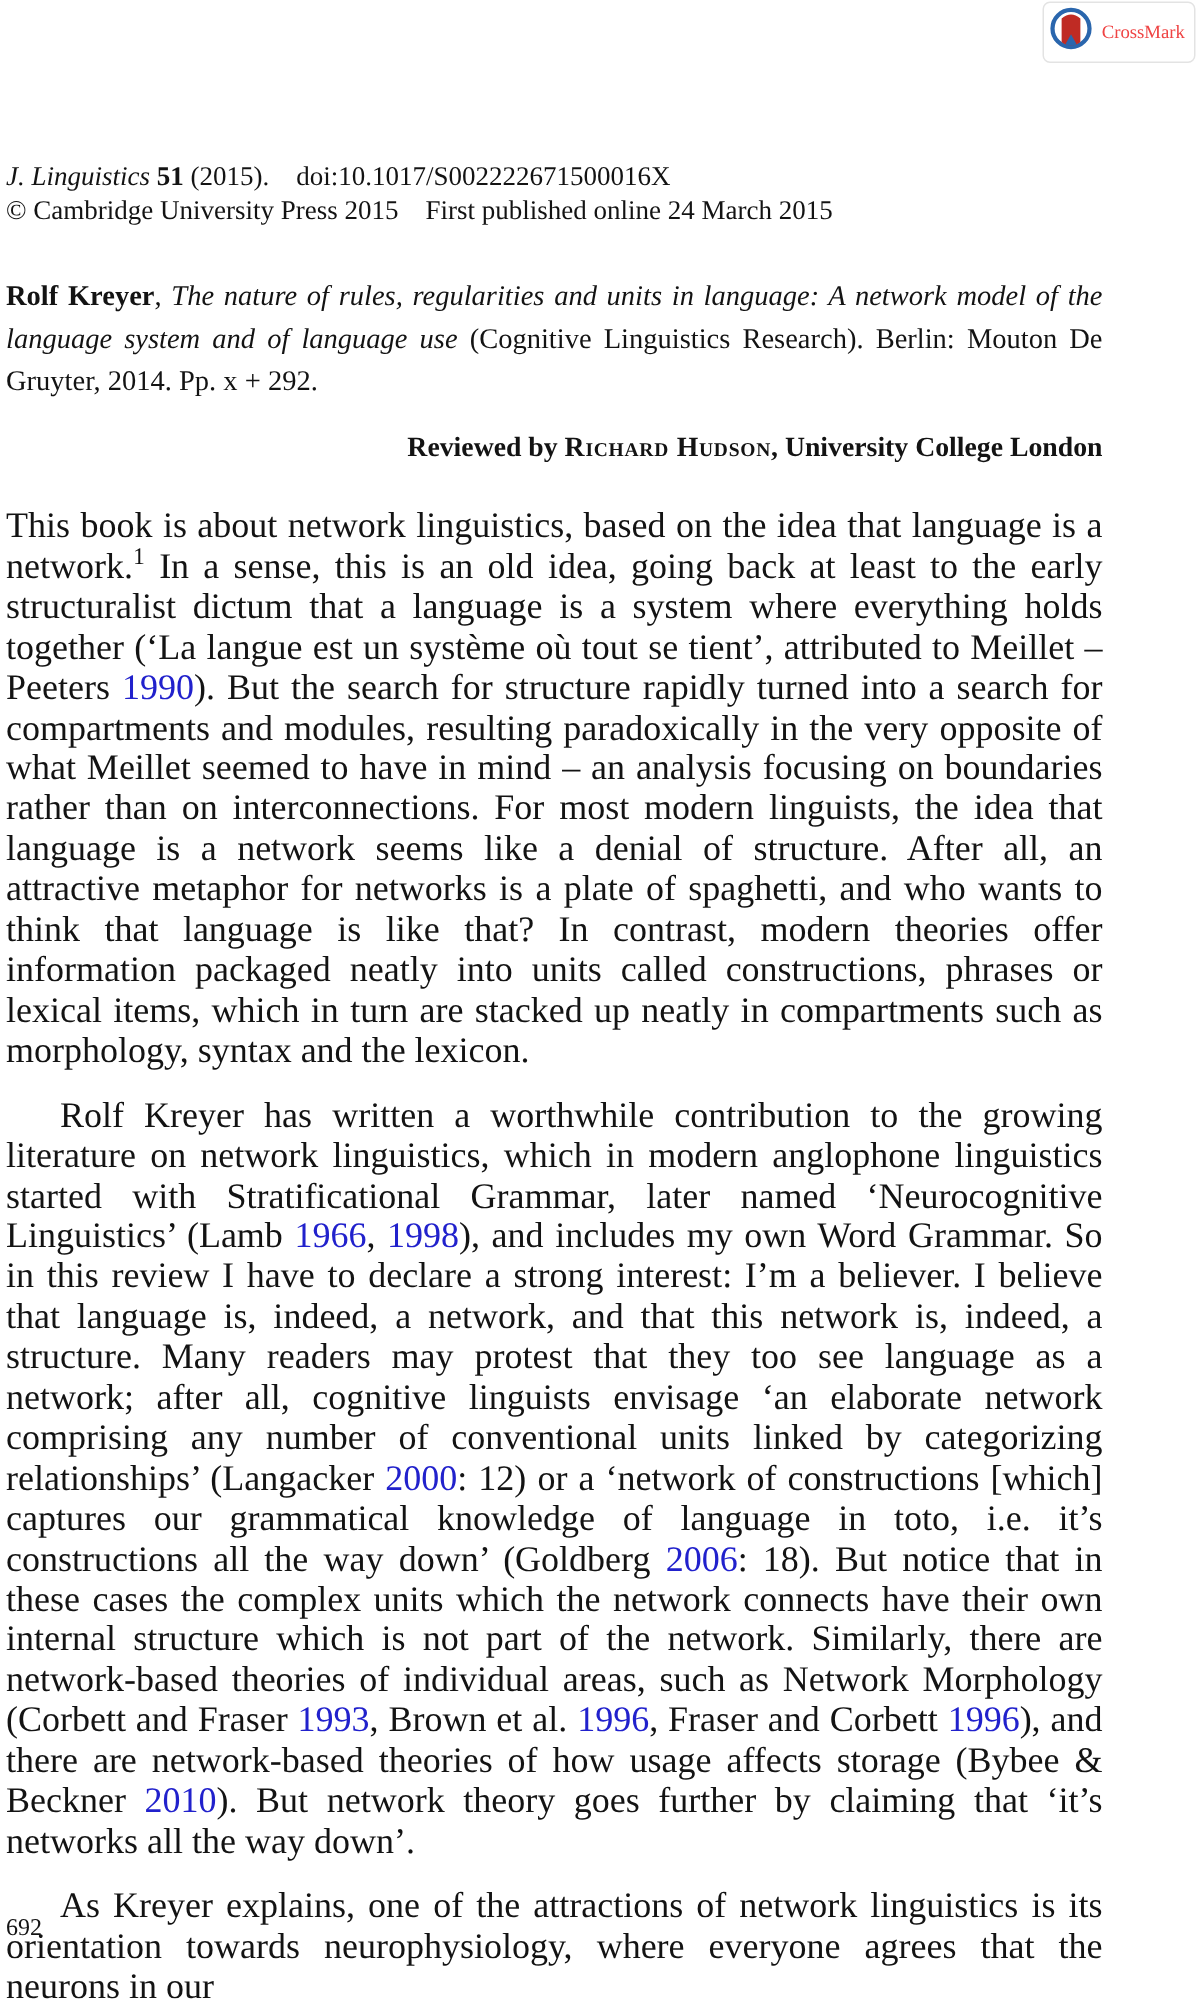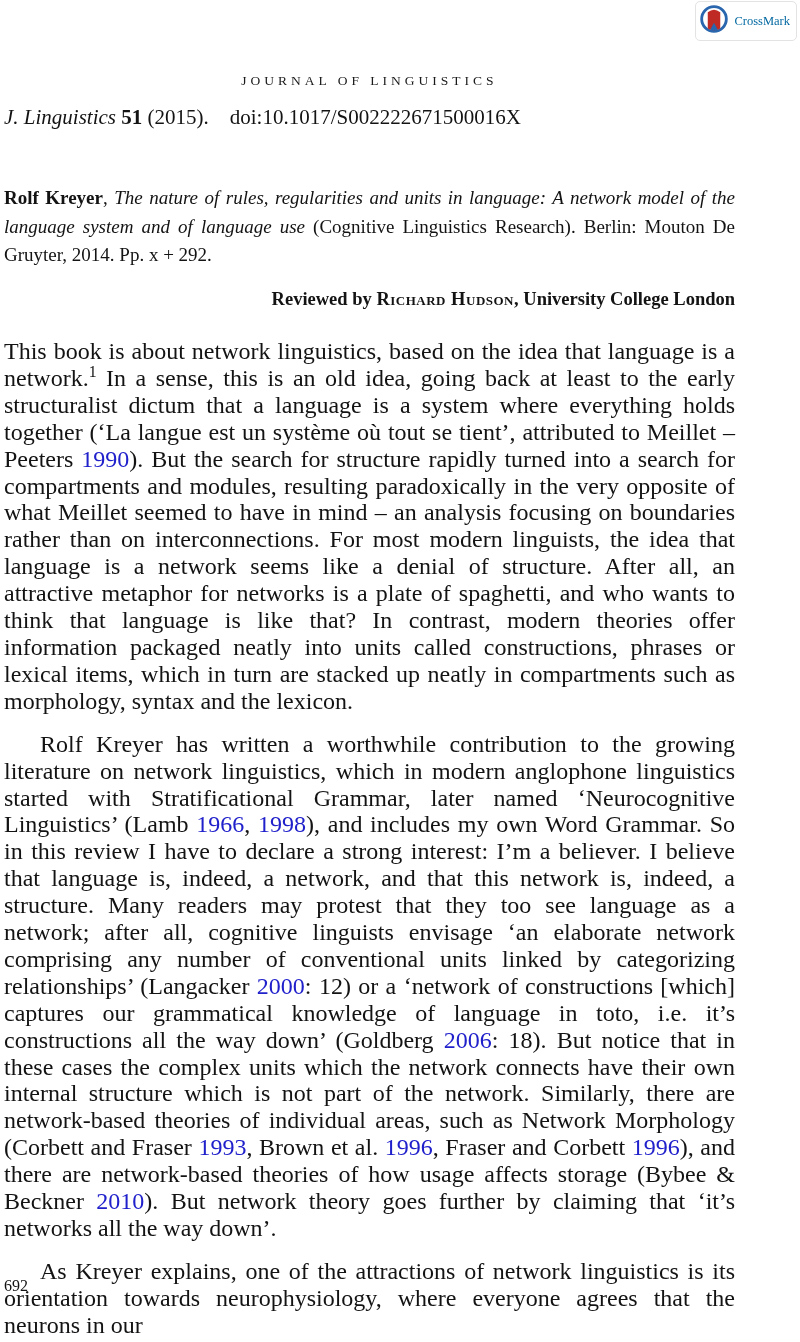--- a/index.html
+++ b/index.html
@@ -19,32 +19,32 @@
   
   .crossmark {
     position: absolute; top: 1px; right: 3px;
     display: flex; align-items: center; gap: 5px;
     border: 1px solid #e3e3e3; border-radius: 5px;
     background: #fff; padding: 2px 6px 2px 3px;
     cursor: pointer;
   }
   .crossmark .cm-label {
     font-family: "Liberation Serif", serif;
-    font-size: 12.5px; color: #0369a1;
+    font-size: 12.5px; color: #ef4444;
   }
   
   .journal-header {
     position: absolute; top: 73px; left: 0; width: 100%;
     text-align: center;
     font-size: 13.5px; letter-spacing: 4px;
     color: #1a1a1a;
   }
   
   .citation { position: absolute; top: 106px; left: 0; width: 100%;
-    font-size: 21px; line-height: 22.5px; }
+    font-size: 18px; line-height: 22.5px; }
   
   .review-title {
     position: absolute; top: 184px; left: 0; width: 100%;
     font-size: 19px; line-height: 28.5px;
     text-align: justify;
   }
   
   .reviewed-by {
     position: absolute; top: 289px; left: 0; width: 100%;
     font-size: 18.5px; text-align: right; font-weight: bold;
@@ -89,24 +89,24 @@
         <path d="M10.5 10 Q18 3.5 25.5 10 L25.5 32 L10.5 32 Z" fill="#bf2b24"></path>
         <path d="M12.8 32 L18 22.5 L23.2 32 Z" fill="#2a66ad"></path>
       </g>
     </svg>
   </span>
   <span class="cm-label">CrossMark</span>
 </div>
 
 <div class="content">
 
-  <div class="journal-header">JOURNAL OF LINGUISTICS</div>
 
   <div class="citation">
     <div><span class="seg-i">J. Linguistics</span><span> </span><span class="seg-b">51</span><span> (2015). doi:10.1017/S002222671500016X</span></div>
+    <div>© Cambridge University Press 2015 First published online 24 March 2015</div>
   </div>
 
   <div class="review-title"><span class="seg-b">Rolf Kreyer</span><span>, </span><span class="seg-i">The nature of rules, regularities and units in language: A network model of the language system and of language use</span><span> (Cognitive Linguistics Research). Berlin: Mouton De Gruyter, 2014. Pp. x + 292.</span></div>
 
   <div class="reviewed-by"><span>Reviewed by </span><span class="seg-sc">Richard Hudson</span><span>, University College London</span></div>
 
   <div class="body-text">
     <p><span>This book is about network linguistics, based on the idea that language is a network.</span><sup class="seg-sup">1</sup><span> In a sense, this is an old idea, going back at least to the early structuralist dictum that a language is a system where everything holds together (‘La langue est un système où tout se tient’, attributed to Meillet – Peeters </span><span class="seg-link">1990</span><span>). But the search for structure rapidly turned into a search for compartments and modules, resulting paradoxically in the very opposite of what Meillet seemed to have in mind – an analysis focusing on boundaries rather than on interconnections. For most modern linguists, the idea that language is a network seems like a denial of structure. After all, an attractive metaphor for networks is a plate of spaghetti, and who wants to think that language is like that? In contrast, modern theories offer information packaged neatly into units called constructions, phrases or lexical items, which in turn are stacked up neatly in compartments such as morphology, syntax and the lexicon.</span></p>
     <p class="indent"><span>Rolf Kreyer has written a worthwhile contribution to the growing literature on network linguistics, which in modern anglophone linguistics started with Stratificational Grammar, later named ‘Neurocognitive Linguistics’ (Lamb </span><span class="seg-link">1966</span><span>, </span><span class="seg-link">1998</span><span>), and includes my own Word Grammar. So in this review I have to declare a strong interest: I’m a believer. I believe that language is, indeed, a network, and that this network is, indeed, a structure. Many readers may protest that they too see language as a network; after all, cognitive linguists envisage ‘an elaborate network comprising any number of conventional units linked by categorizing relationships’ (Langacker </span><span class="seg-link">2000</span><span>: 12) or a ‘network of constructions [which] captures our grammatical knowledge of language in toto, i.e. it’s constructions all the way down’ (Goldberg </span><span class="seg-link">2006</span><span>: 18). But notice that in these cases the complex units which the network connects have their own internal structure which is not part of the network. Similarly, there are network-based theories of individual areas, such as Network Morphology (Corbett and Fraser </span><span class="seg-link">1993</span><span>, Brown et al. </span><span class="seg-link">1996</span><span>, Fraser and Corbett </span><span class="seg-link">1996</span><span>), and there are network-based theories of how usage affects storage (Bybee &amp; Beckner </span><span class="seg-link">2010</span><span>). But network theory goes further by claiming that ‘it’s networks all the way down’.</span></p>
     <p class="indent"><span>As Kreyer explains, one of the attractions of network linguistics is its orientation towards neurophysiology, where everyone agrees that the neurons in our</span></p>

